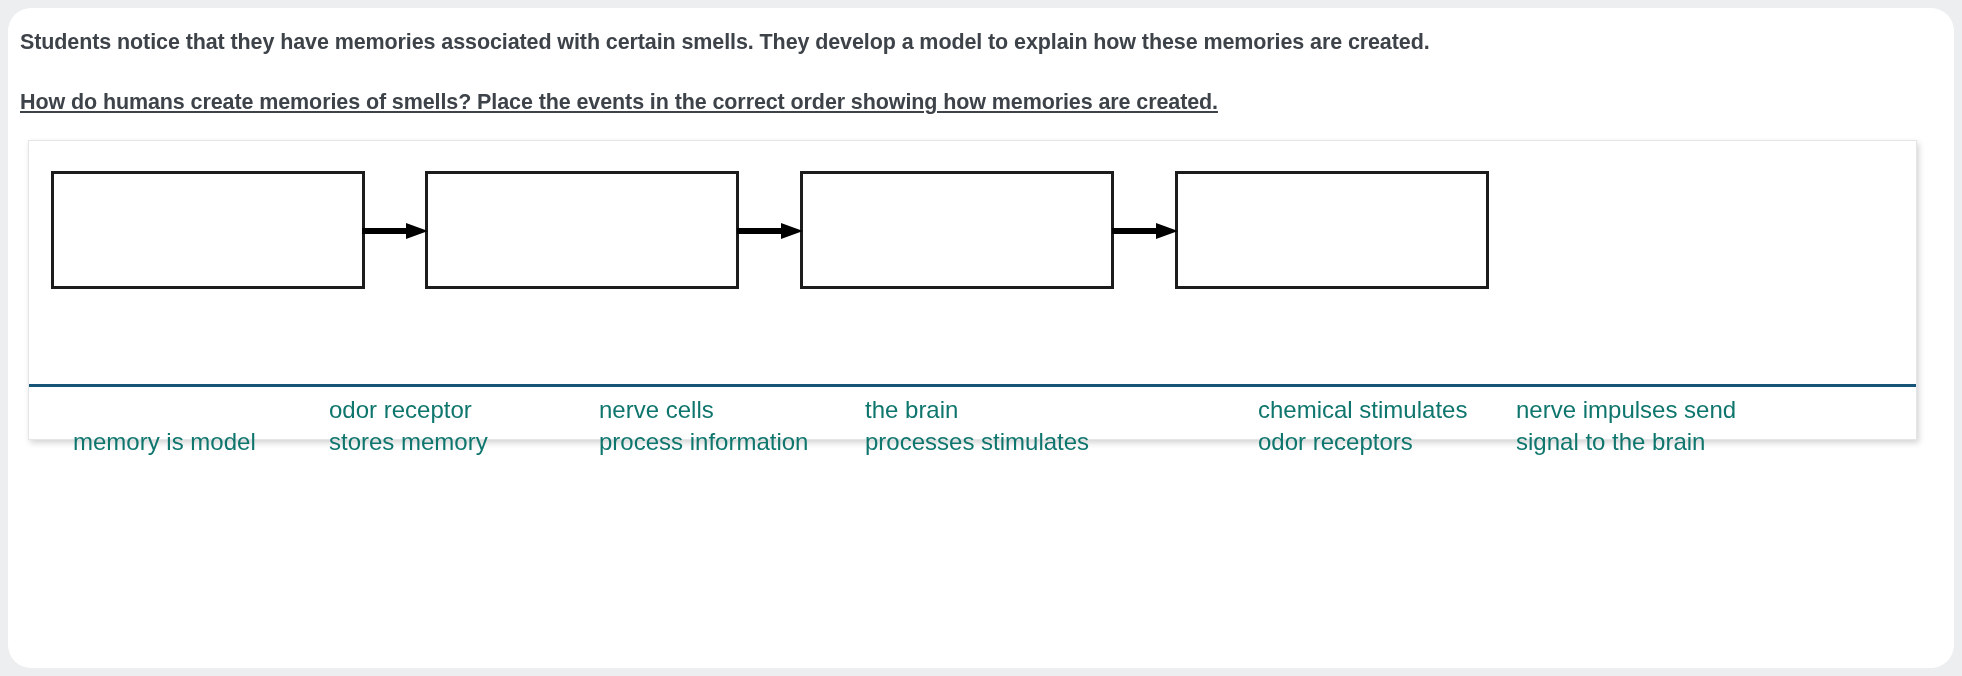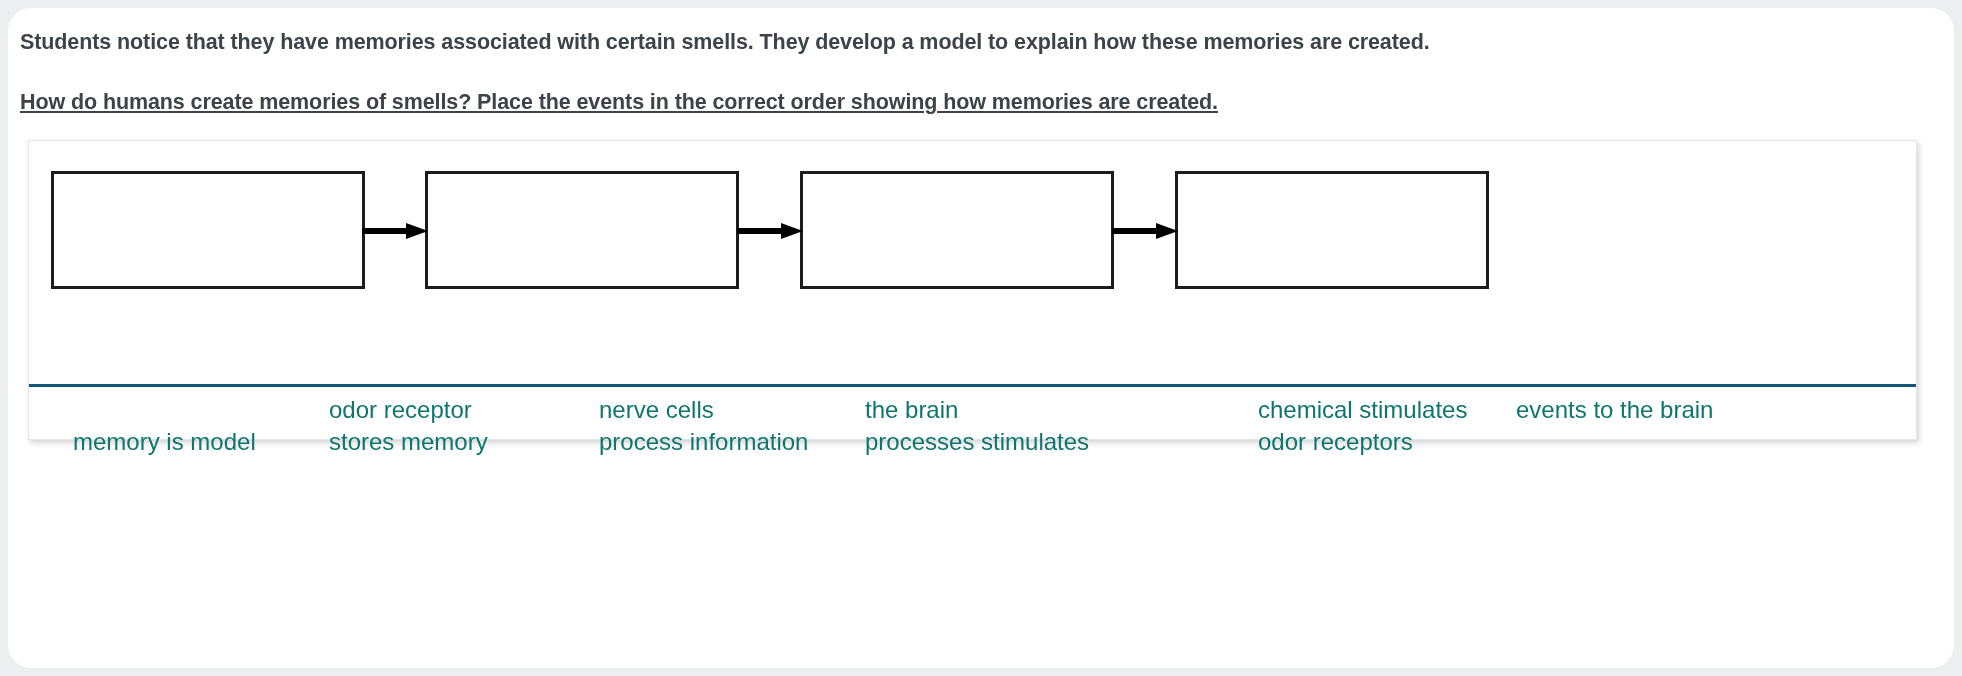--- a/index.html
+++ b/index.html
@@ -164,19 +164,20 @@
         <span class="line">the brain</span>
         <span class="line">processes stimulates</span>
       </div>
 
       <div class="option-tile" style="left:1185px;margin-left:44px;">
         <span class="line">chemical stimulates</span>
         <span class="line">odor receptors</span>
       </div>
 
       <div class="option-tile" style="left:1487px;">
-        <span class="line">events to the brain</span>
+        <span class="line">nerve impulses send</span>
+        <span class="line">signal to the brain</span>
       </div>
 
     </div>
 
   </div>
 </div>
 
 </body></html>

